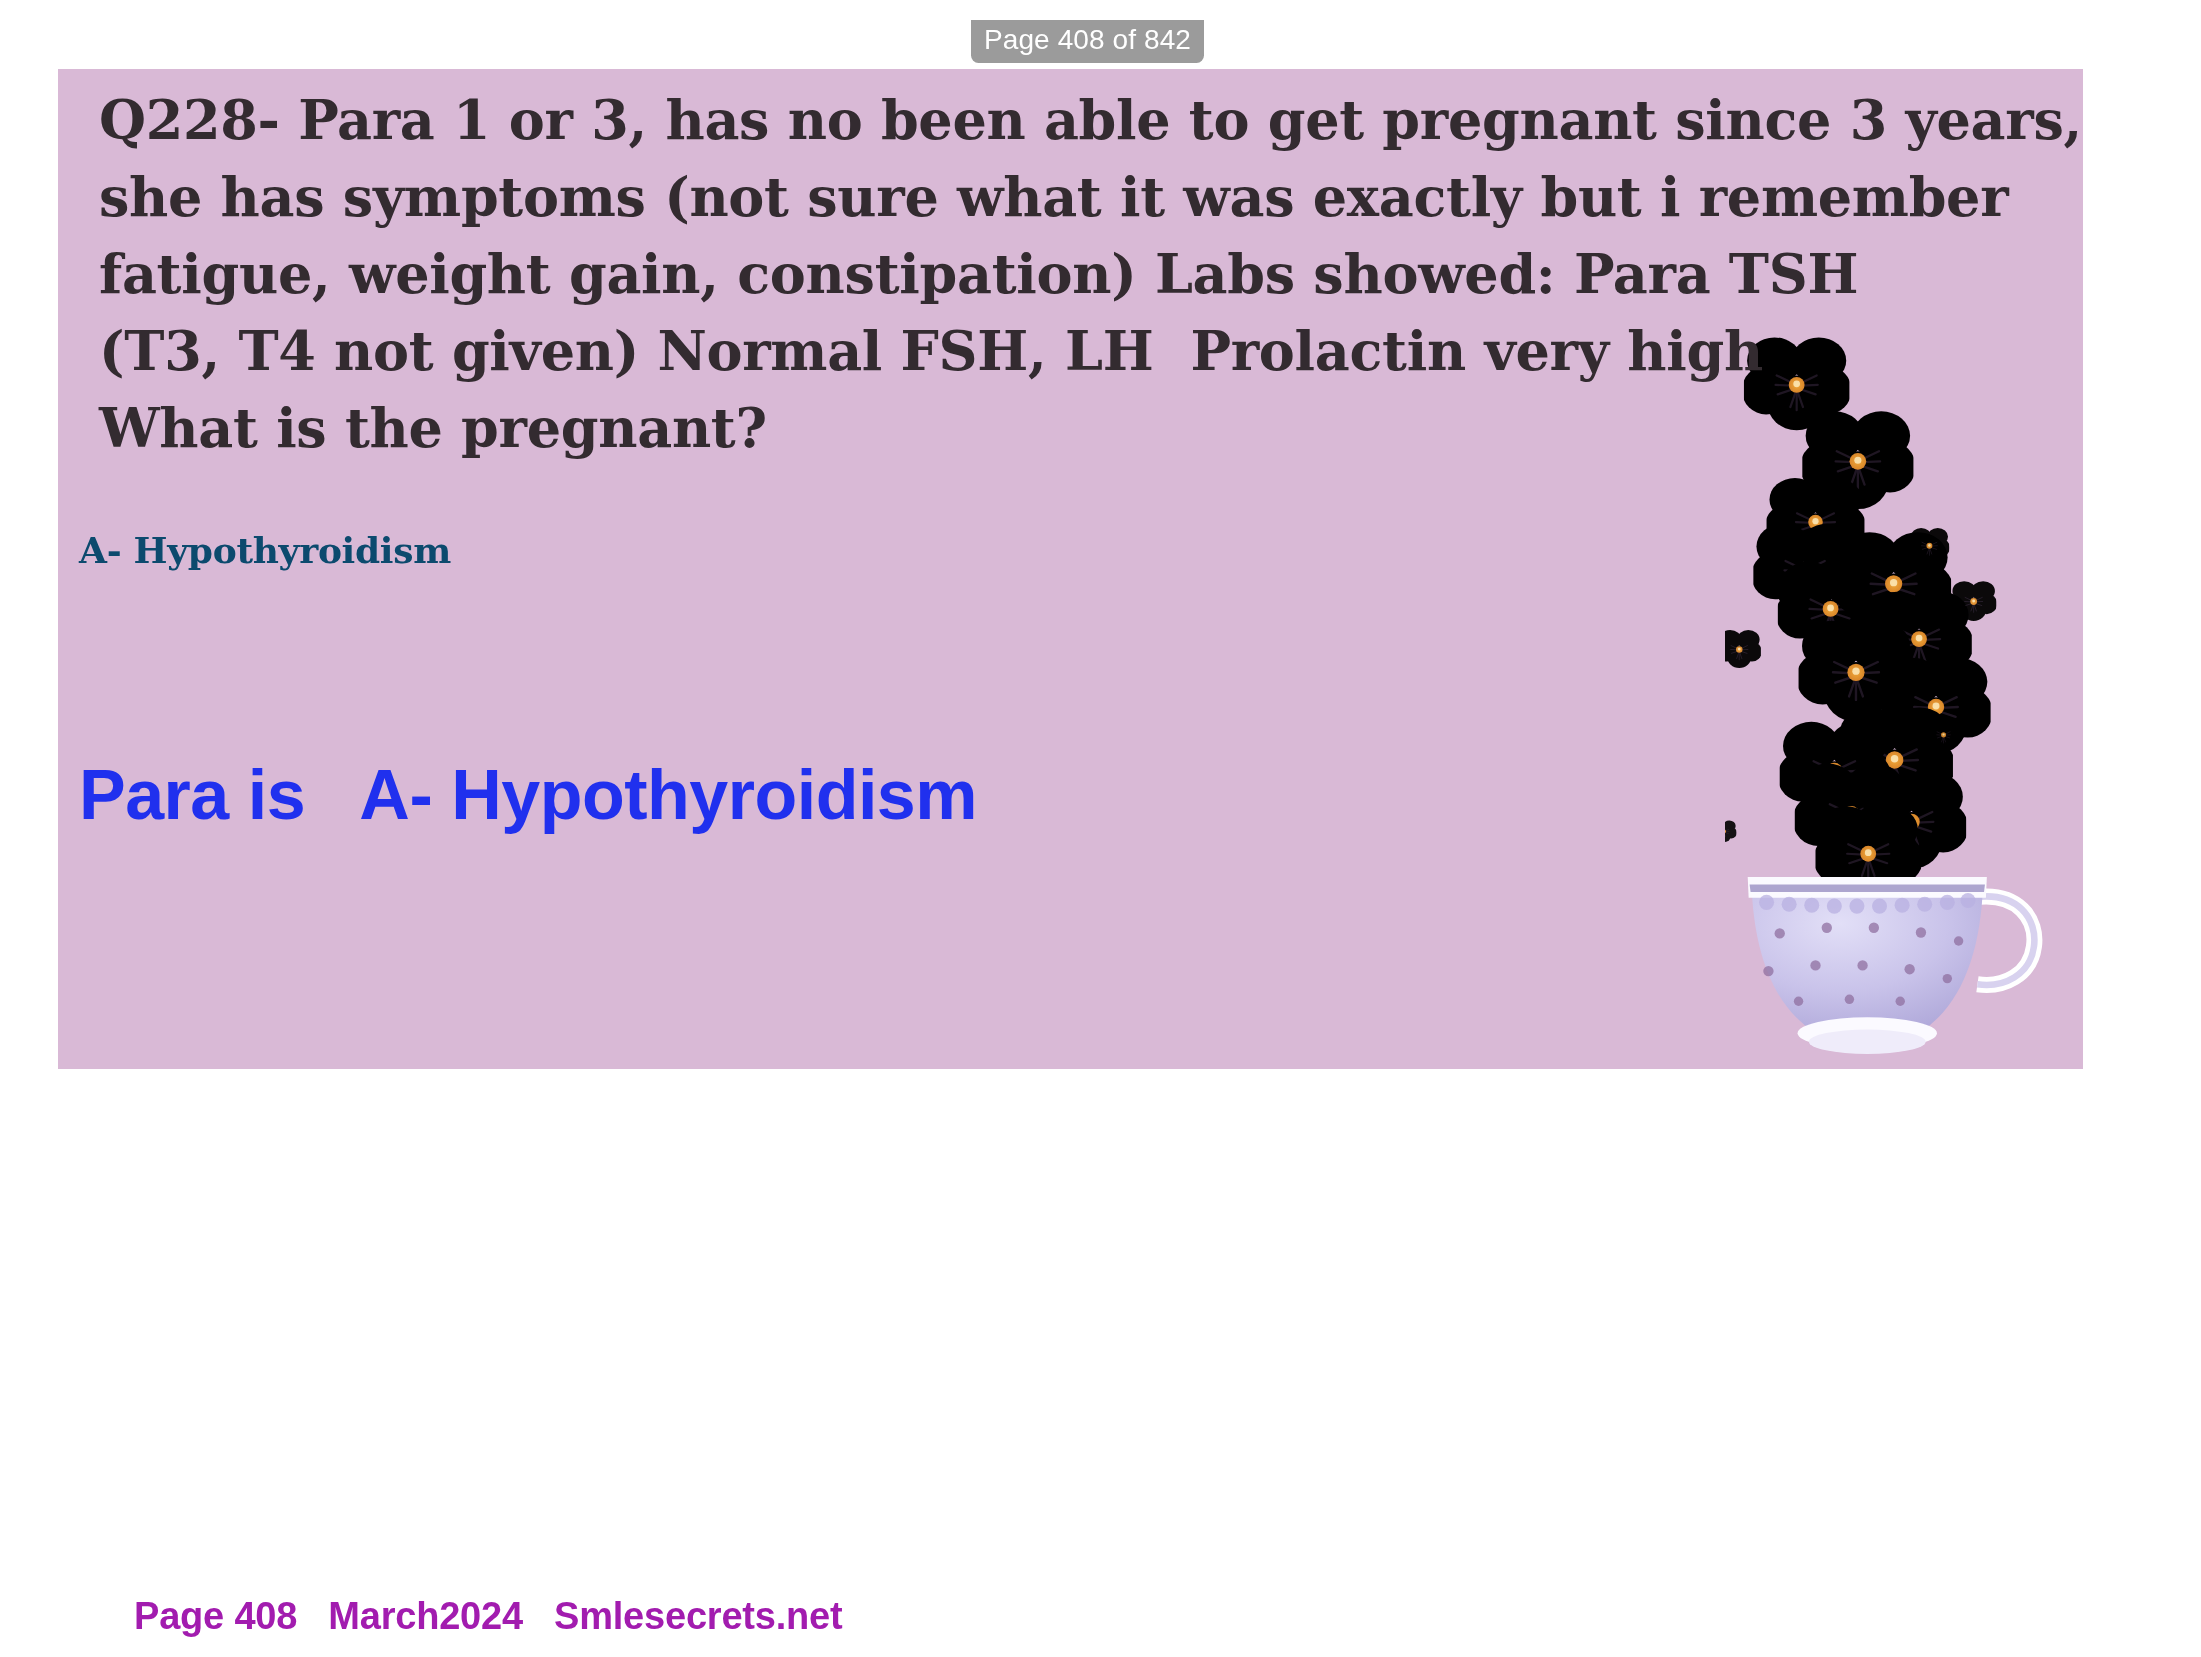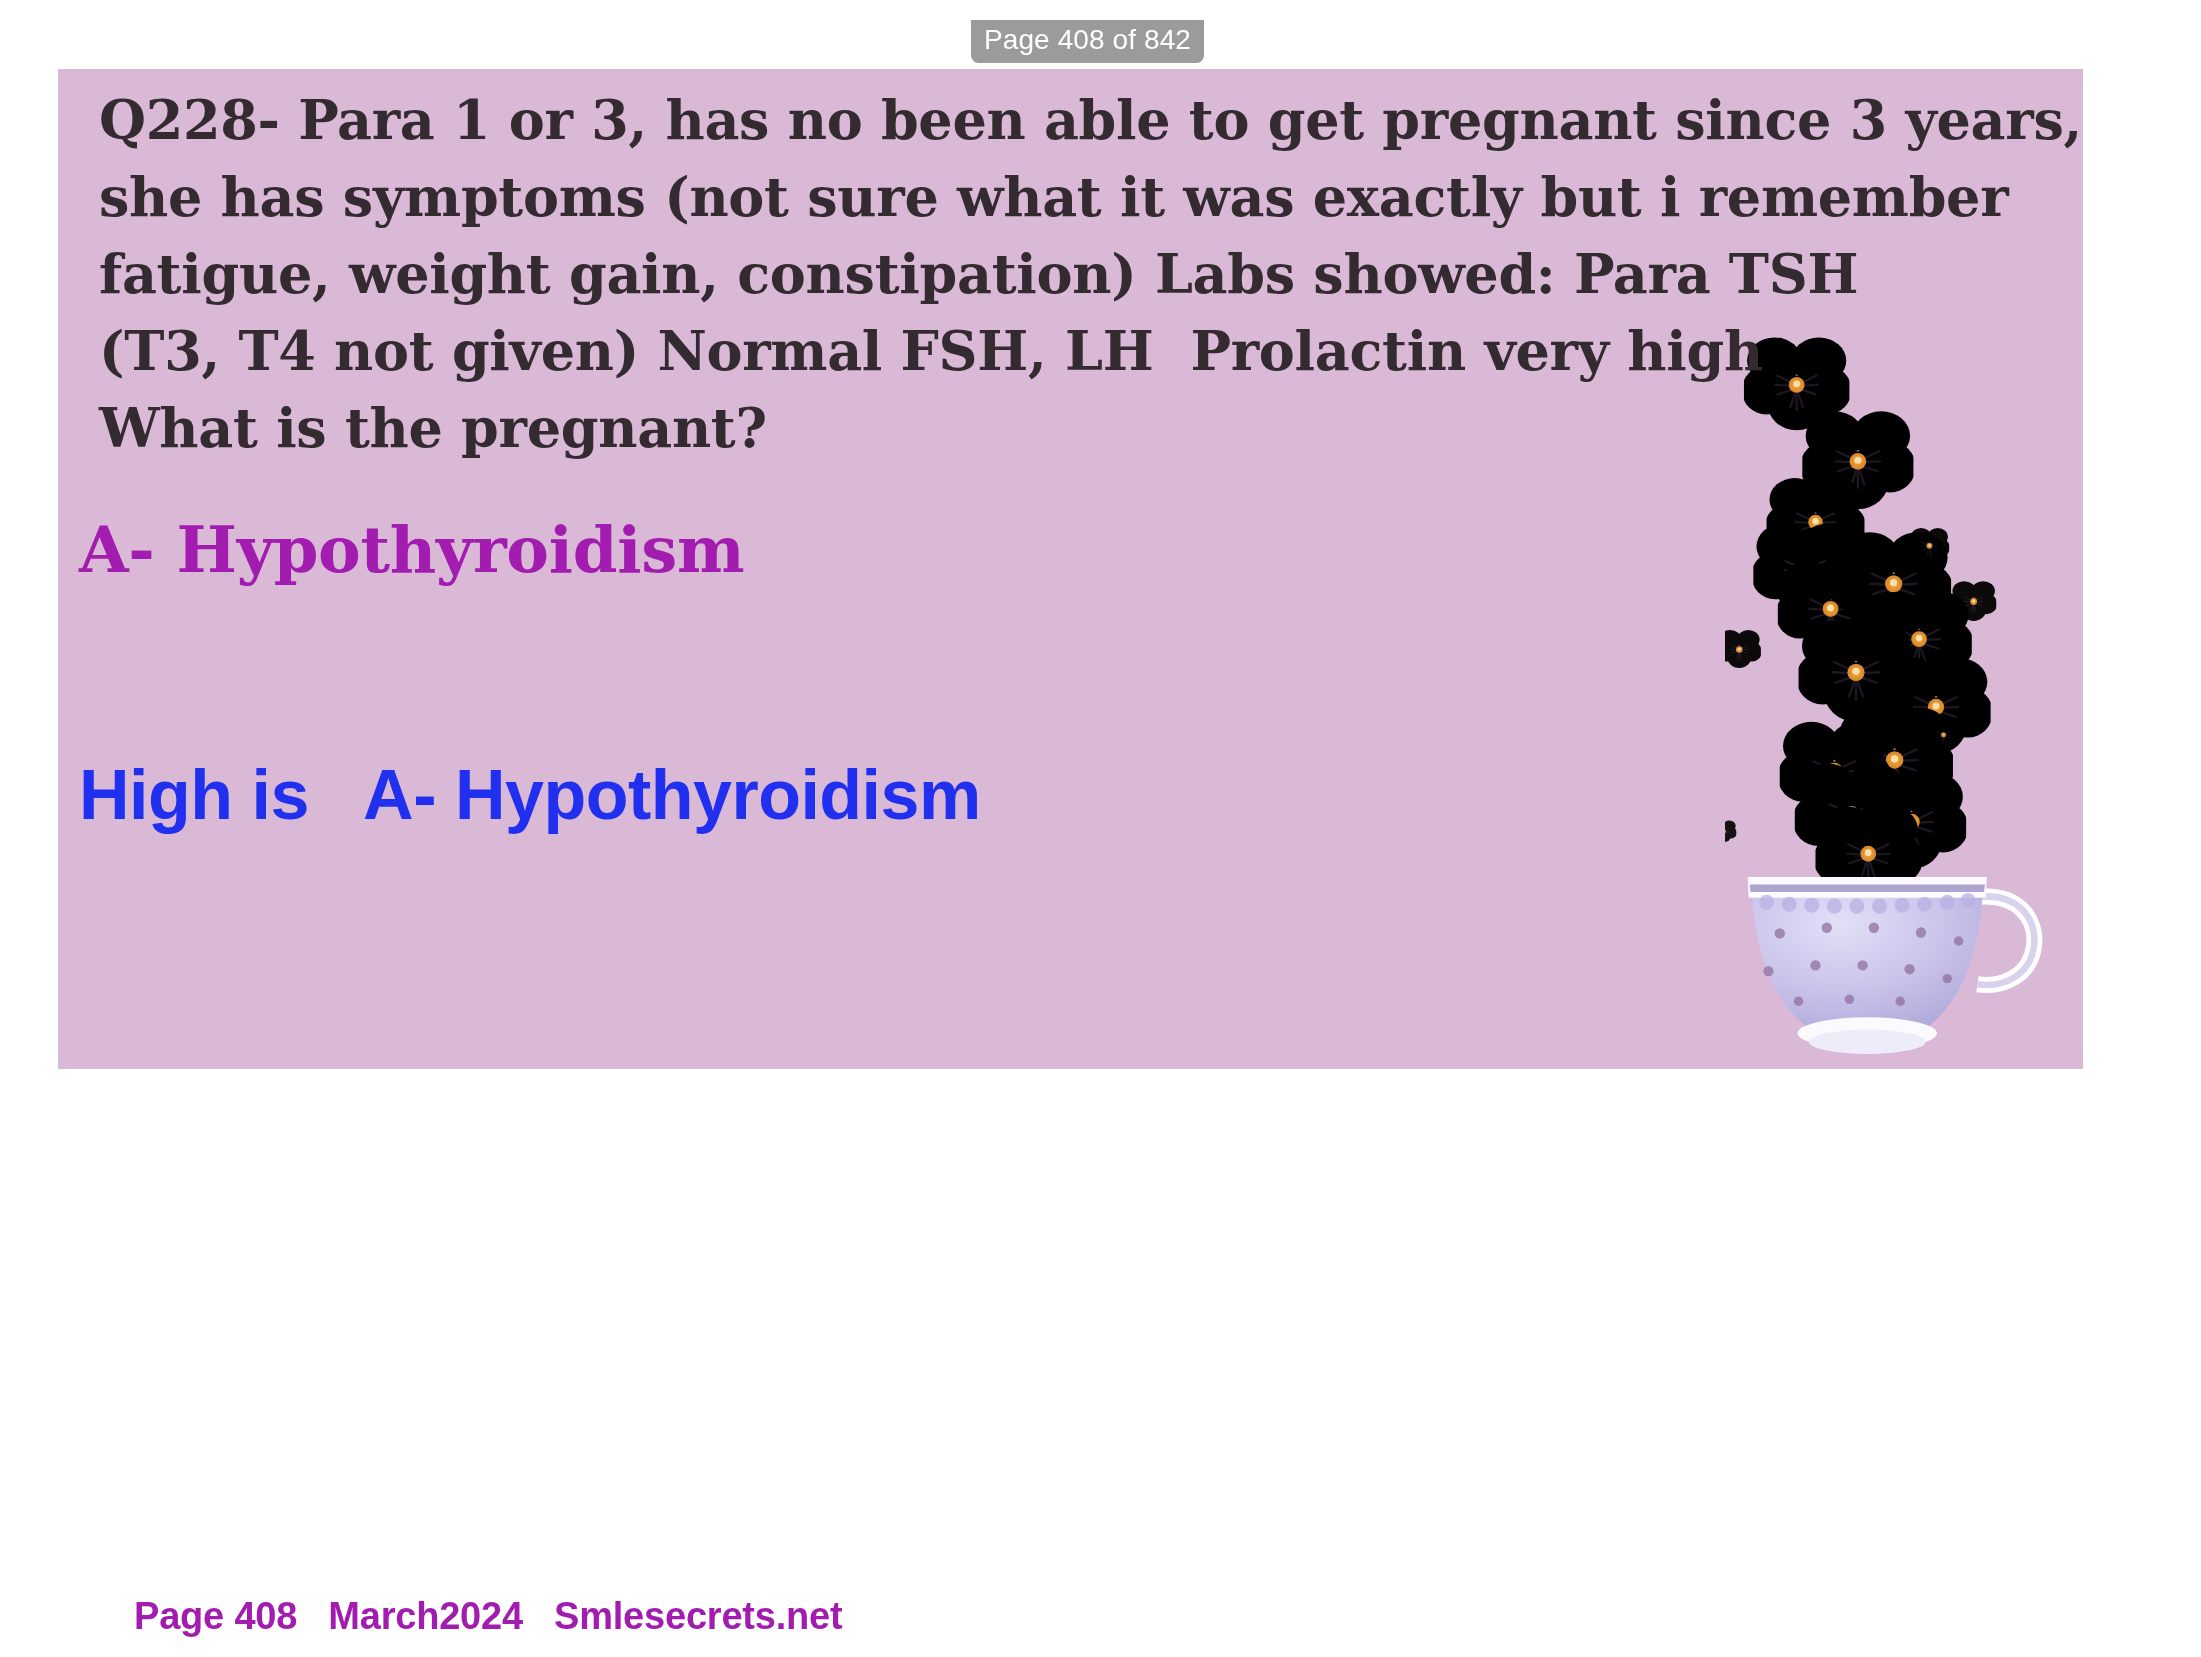--- a/index.html
+++ b/index.html
@@ -68,23 +68,23 @@
     font-size: 54px;
     line-height: 77px;
     color: #332b30;
     white-space: pre;
     letter-spacing: -0.3px;
     margin-left: 20px;
   }
   .opt-line {
     font-family: "DejaVu Serif", "Liberation Serif", serif;
     font-weight: bold;
-    font-size: 64px;
+    font-size: 36px;
     line-height: 68px;
-    color: #a21caf;
+    color: #0c4a6e;
     white-space: pre;
     letter-spacing: -0.3px;
   }
   .gap-sm { height: 49px; }
   .gap-md { height: 43px; }
   .gap-lg { height: 128px; }
 
   #answer-line {
     font-family: "Liberation Sans", sans-serif;
     font-weight: bold;
@@ -299,18 +299,18 @@
 
     <div class="gap-sm"></div>
 
     <div class="opt-line">A- Hypothyroidism</div>
 
     <div class="gap-md"></div>
 
 
     <div class="gap-lg"></div>
 
-    <div id="answer-line">High is   A- Hypothyroidism</div>
+    <div id="answer-line">Para is   A- Hypothyroidism</div>
   </div>
 </div>
 
 <div id="footer">Page 408   March2024   Smlesecrets.net</div>
 
 
 </body></html>

